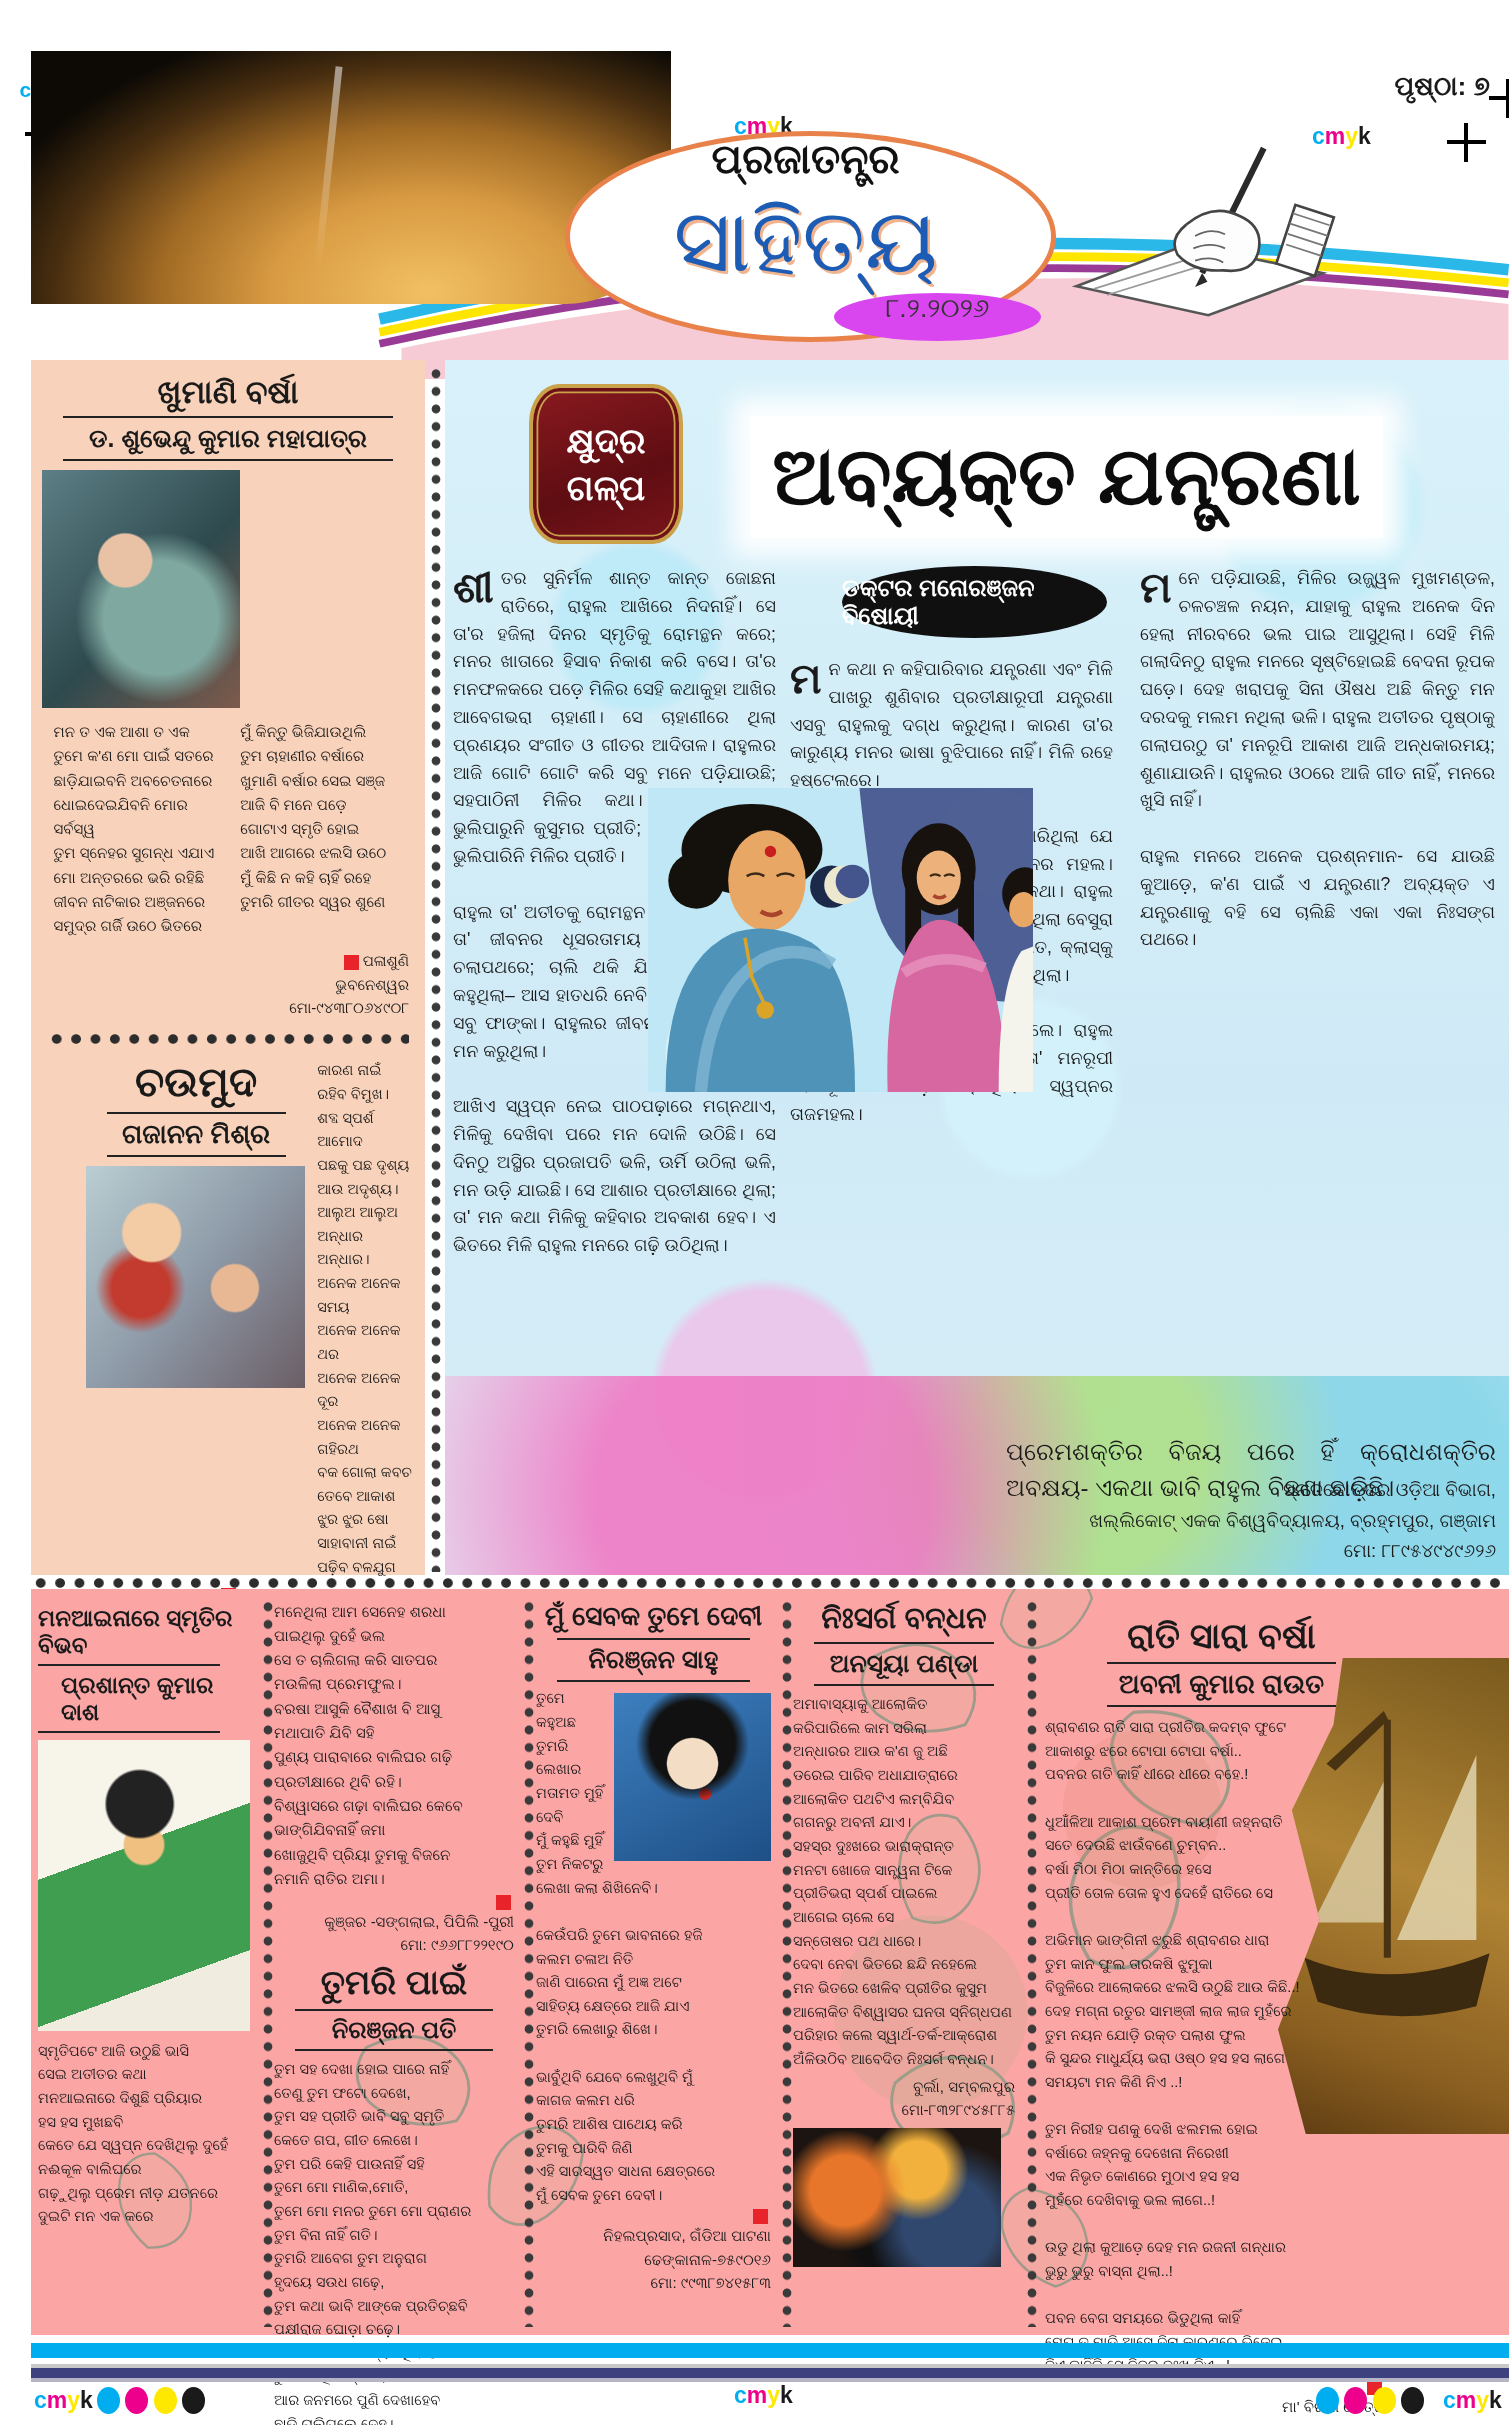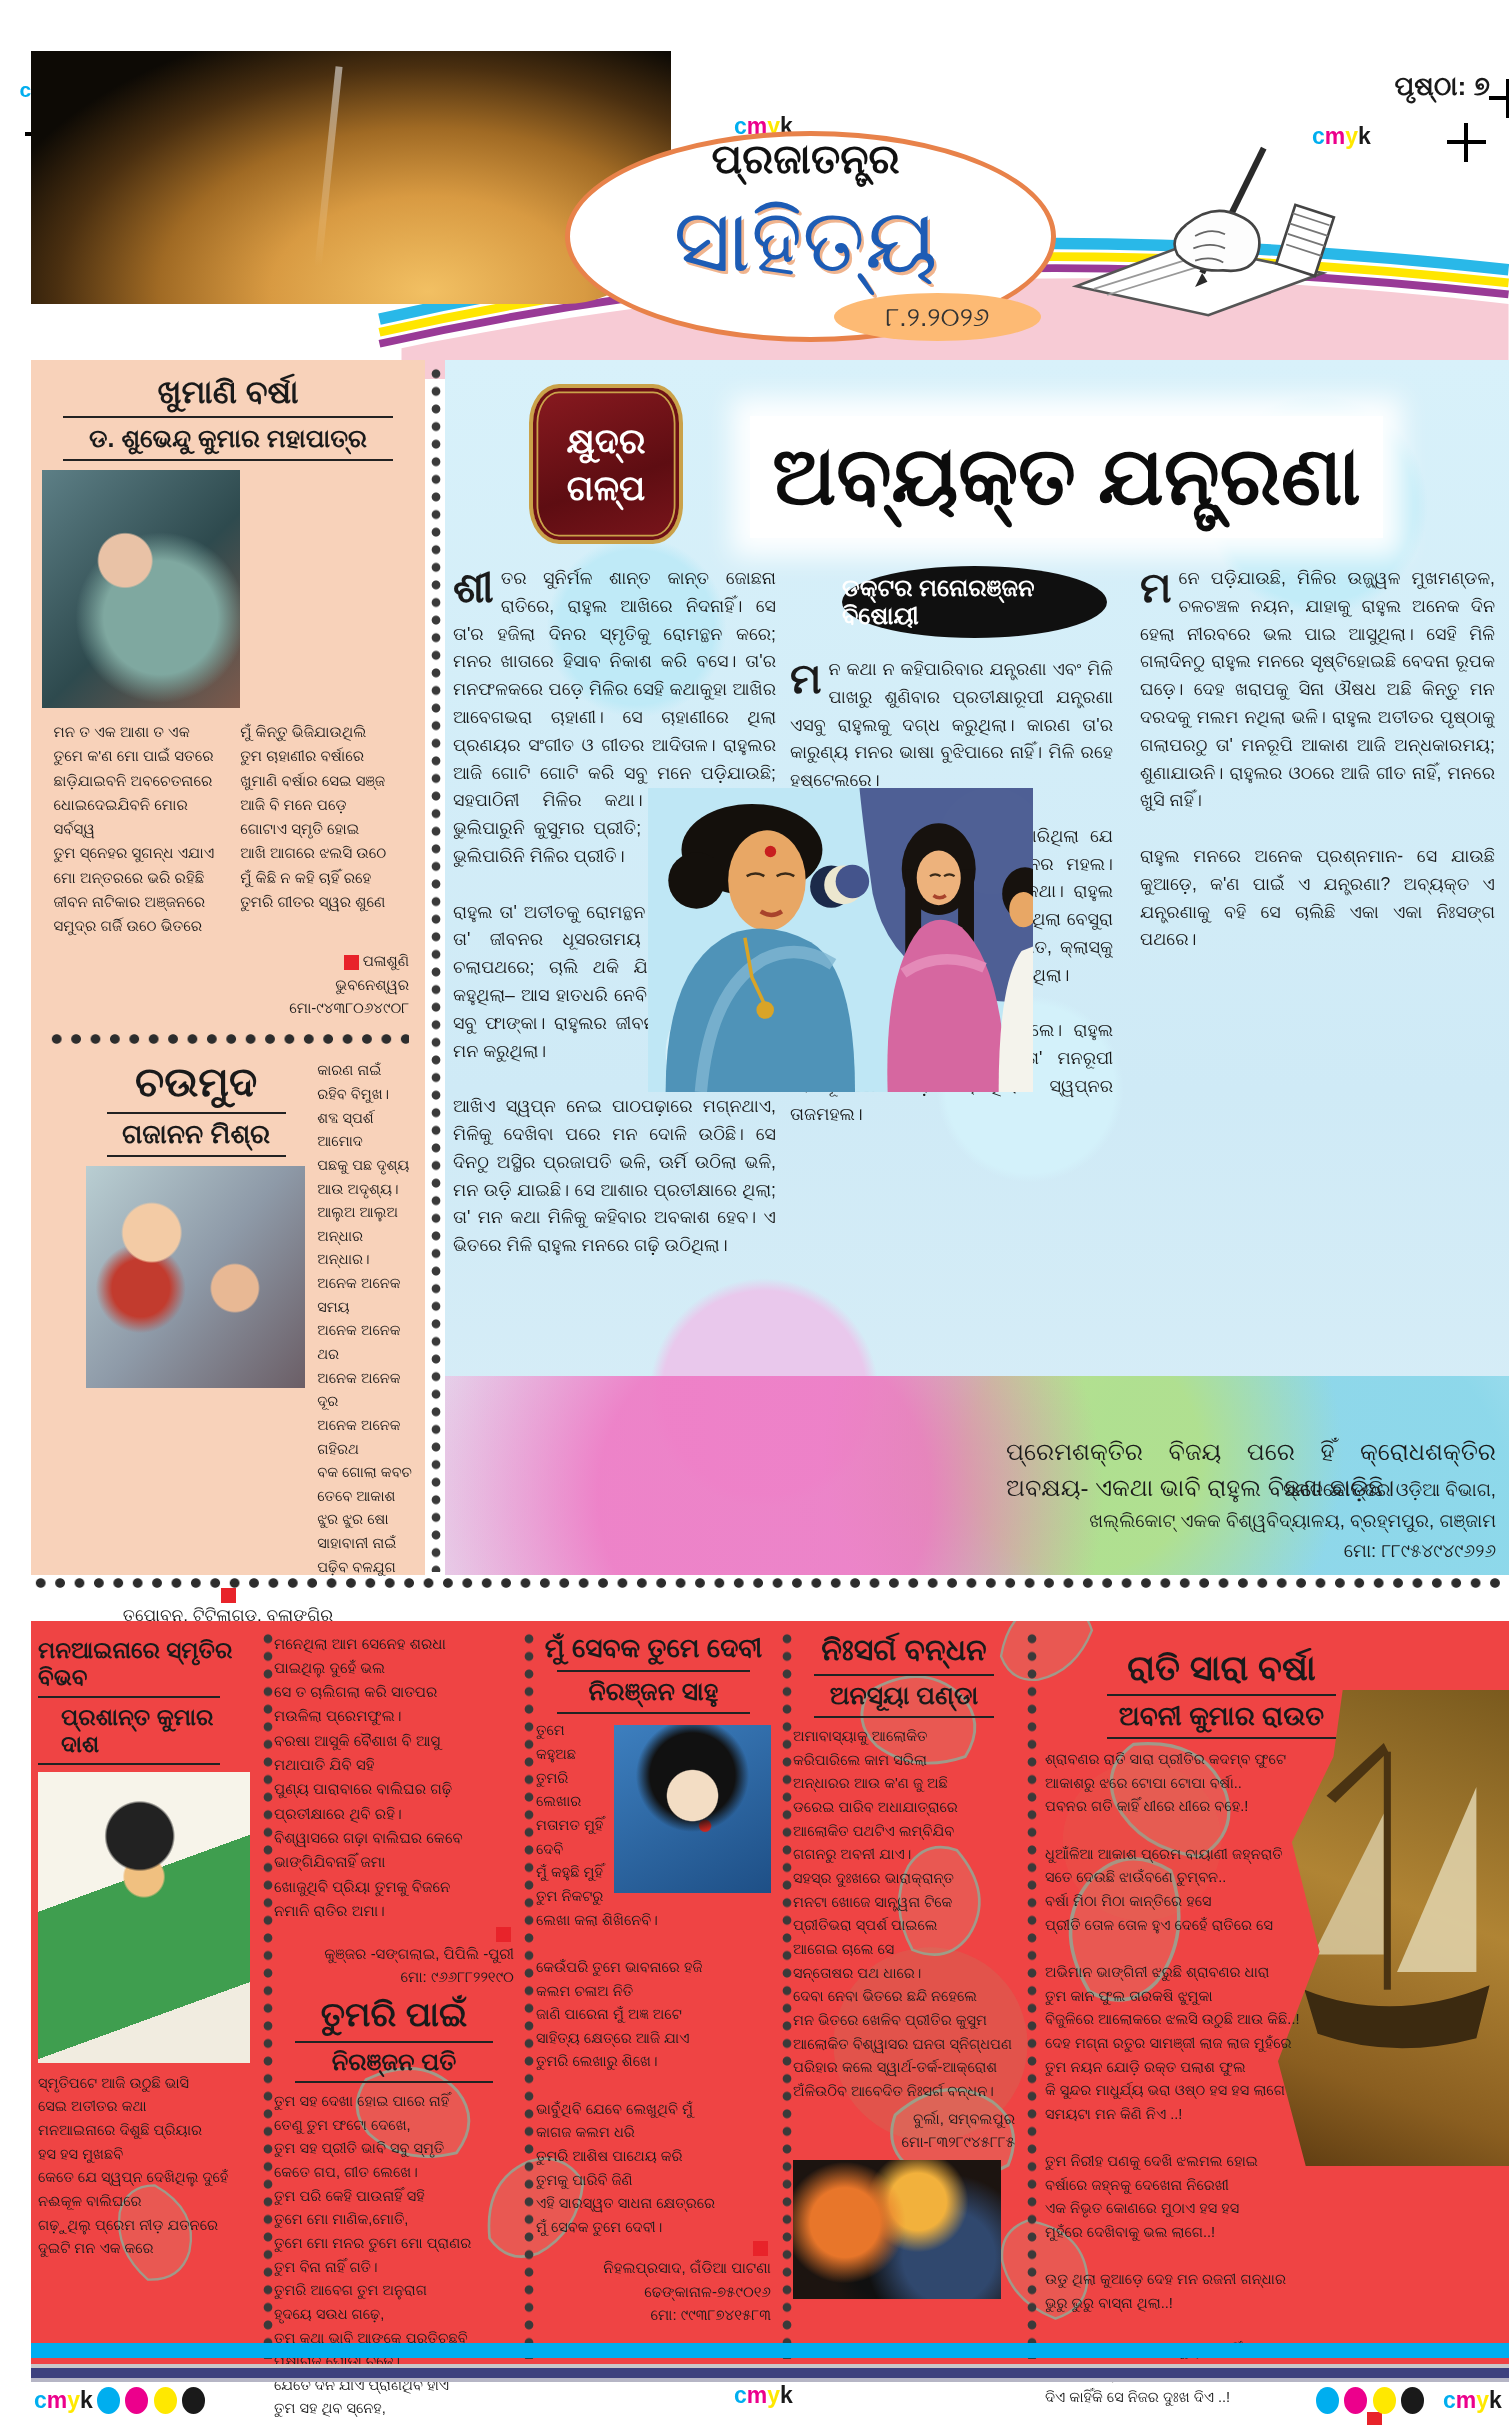--- a/index.html
+++ b/index.html
@@ -22,21 +22,21 @@
 
   
   .book-photo{background:
     radial-gradient(ellipse at 62% 95%, #f2c063 0%, #d89a42 28%, #a06a24 48%, #4a2f10 66%, #0d0a05 82%),
     linear-gradient(120deg,#1a1208 0%, #2a1d0c 100%);
     border-radius:0 0 106px 0;}
   .book-photo .spine{position:absolute;left:46%;top:6%;width:7px;height:80%;background:linear-gradient(#fff8,#0000);transform:rotate(6deg);}
   .masthead-oval{border:5.3px solid #e8824a;border-radius:50%;background:#fff;}
   .brand-top{font-size:41px;font-weight:bold;color:#111;}
   .brand-main{font-size:88px;font-weight:normal;color:#1d5cb5;text-shadow:2.6px 2.6px 0 #f0b48e;}
-  .date-oval{background:#fdba74;border-radius:50%;display:flex;align-items:center;justify-content:center;font-size:26.5px;color:#333;}
+  .date-oval{background:#d946ef;border-radius:50%;display:flex;align-items:flex-start;justify-content:center;font-size:26.5px;color:#333;}
 
   
   .vdots{width:12.3px;background-image:radial-gradient(circle,#3a3a3a 4px,transparent 4.9px);background-size:12.3px 17.6px;background-repeat:repeat-y;background-position:center top;}
   .hdots{height:12.3px;background-image:radial-gradient(circle,#2d2d2d 4.4px,transparent 5.3px);background-size:19.4px 12.3px;background-repeat:repeat-x;background-position:left center;}
 
   
   .peach{background:#f8d2ba;padding:14px 10.6px 8.8px 10.6px;box-sizing:border-box;}
   .art-title{font-weight:bold;text-align:center;}
   .rule{border-bottom:2.6px solid #222;margin:5.3px 21px;}
   .poem{font-size:15px;line-height:1.62;white-space:pre-line;}
@@ -55,21 +55,21 @@
      radial-gradient(circle at 60% 40%, #b8e27acc 0 18%, transparent 40%),
      radial-gradient(circle at 80% 70%, #7fd4e8cc 0 25%, transparent 50%),
      linear-gradient(90deg,#eec0e2aa,#bfe6f2aa);}
   .badge{background:linear-gradient(160deg,#8a1a20,#5e0d12 60%,#7a151b);border:4.4px solid #caa24a;box-shadow:inset 0 0 0 3.5px #6e1116, inset 0 0 0 5.3px #caa24a;border-radius:30px/39px;display:flex;flex-direction:column;align-items:center;justify-content:center;color:#fff;font-weight:bold;font-size:35px;line-height:1.35;}
   .headline{background:#fff;box-shadow:0 0 25px 19.4px rgba(255,255,255,.96);display:flex;align-items:center;justify-content:center;font-size:81px;font-weight:bold;color:#0c0c0c;}
   .author-oval{background:#101010;color:#fff;border-radius:50%;display:flex;align-items:center;justify-content:center;font-size:24px;font-weight:bold;}
   .story-col{font-size:17.6px;line-height:1.58;text-align:justify;white-space:pre-line;}
   .story-col::first-letter{font-size:2.4em;font-weight:bold;float:left;line-height:.9;padding:3.5px 7px 0 0;}
 
   
-  .bottom-bg{background:#ef4444;margin-top:32px;}
+  .bottom-bg{background:#fca5a5;}
   .poem-title{font-weight:bold;text-align:center;}
   .byline{font-weight:bold;text-align:center;}
   .ship{clip-path:polygon(28% 0,100% 0,100% 100%,12% 100%,0 78%,18% 55%,6% 32%,24% 14%);
     background:linear-gradient(200deg,#7a5a1e,#b08434 45%,#8a5e20 80%,#5e3c12);}
   
   .bar-cyan{background:#00aeef;}
   .bar-navy{background:linear-gradient(#c9c9c9 0 22%,#3d417e 22% 78%,#b5b5c5 78% 100%);}
 </style>
 </head>
 <body>

